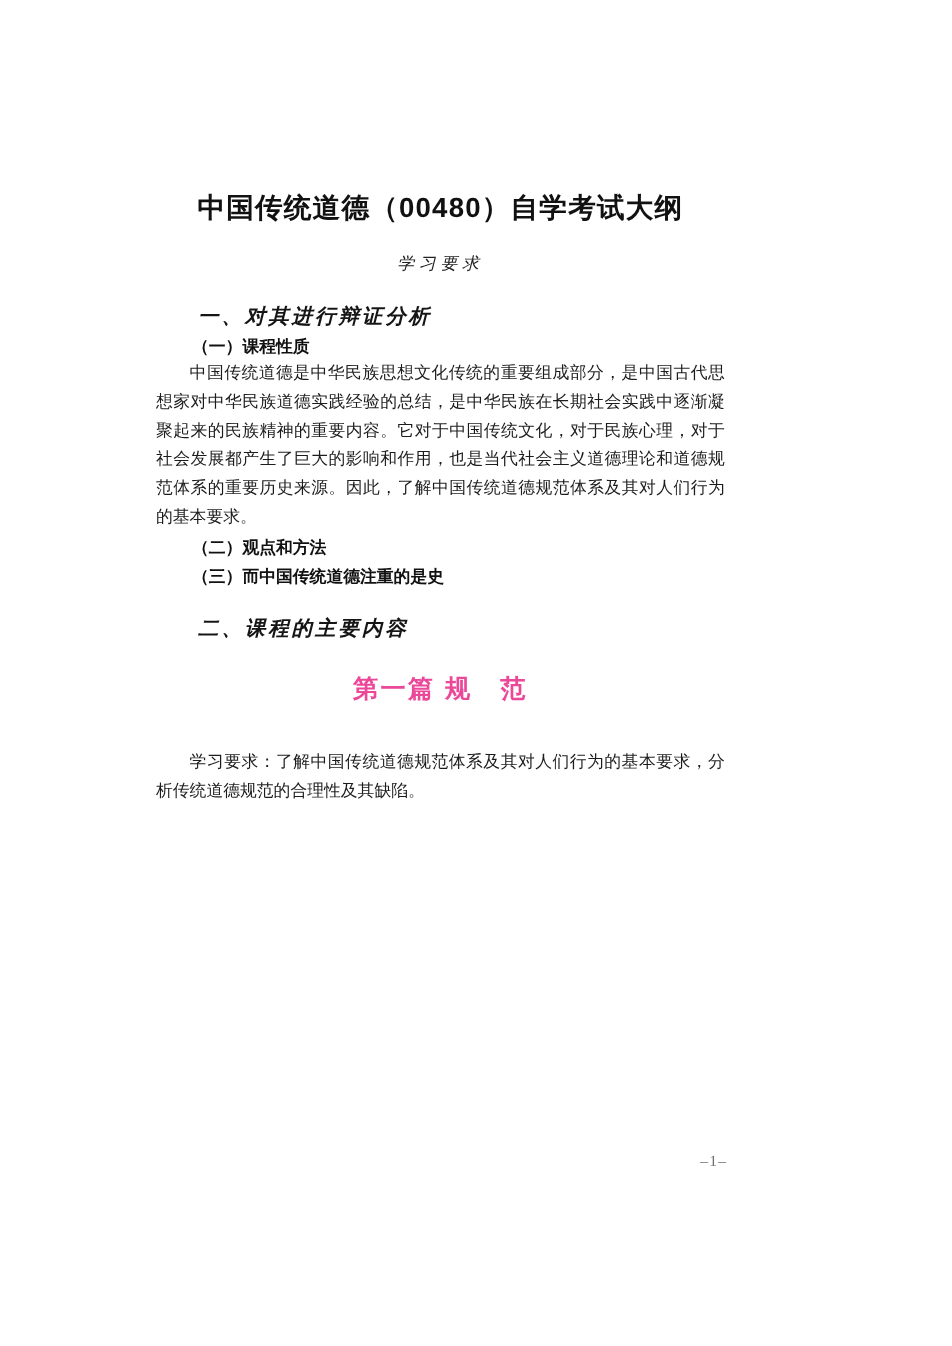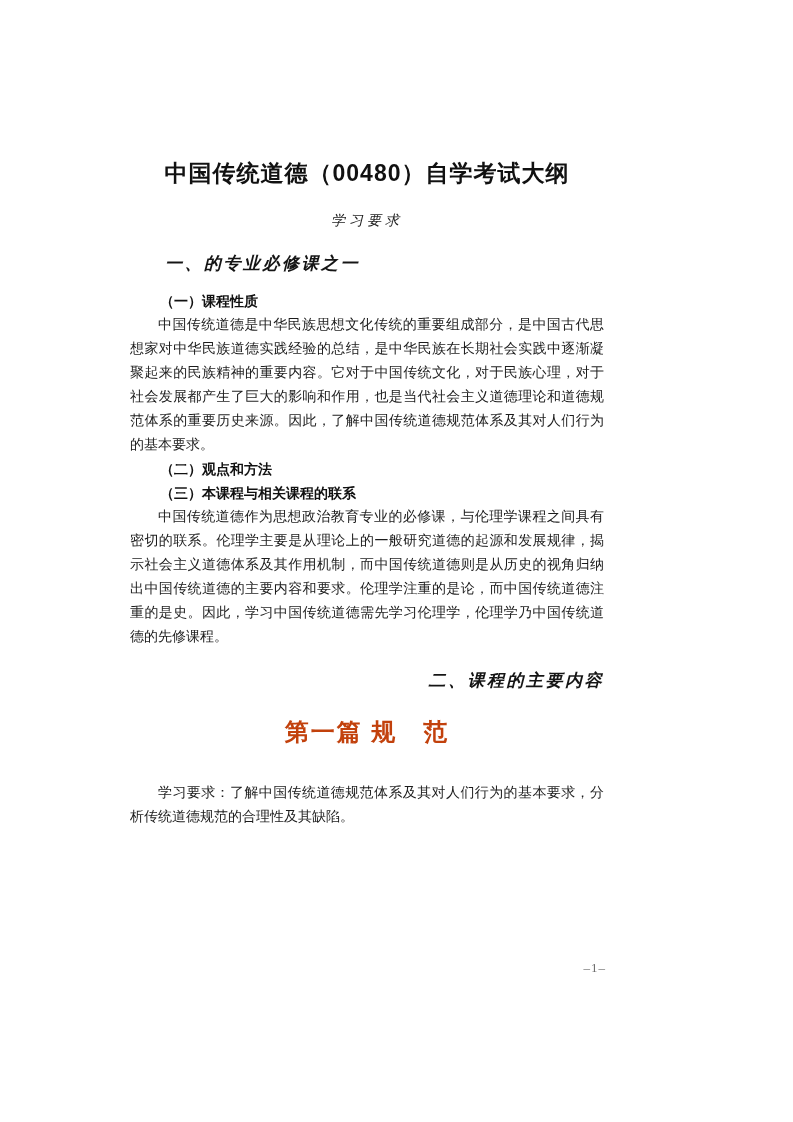--- a/index.html
+++ b/index.html
@@ -48,24 +48,23 @@
     margin-top: 23px;
     margin-left: 35px;
     font-style: italic;
     font-weight: bold;
     font-size: 17px;
     line-height: 24px;
     letter-spacing: 2.5px;
     color: #151515;
   }
 
-  .kai-heading.h2 { margin-top: 20px; text-align: right; }
+  .kai-heading.h2 { margin-top: 20px; }
 
   .body-block {
-    margin-top: 13px;
     font-size: 14px;
     line-height: 24px;
     text-align: justify;
     color: #1c1c1c;
   }
 
   .subheading {
     font-family: "Liberation Sans", "DejaVu Sans", sans-serif;
     font-weight: bold;
     font-size: 14px;
@@ -76,24 +75,24 @@
 
   .para { text-align: justify; }
   .para.indent { text-indent: 28px; }
 
   
   .part-title {
     margin-top: 25px;
     text-align: center;
     font-family: "Liberation Sans", "DejaVu Sans", sans-serif;
     font-weight: 600;
-    font-size: 24px;
+    font-size: 21px;
     line-height: 28px;
     letter-spacing: 2px;
-    color: #c2410c;
+    color: #ec4899;
   }
 
   .learning-block {
     margin-top: 35px;
     font-size: 14px;
     line-height: 24px;
   }
 
   .page-number {
     position: absolute;
@@ -108,28 +107,27 @@
 </head>
 <body>
 
 <div class="page">
   <div class="content">
 
     <div class="doc-title">中国传统道德（00480）自学考试大纲</div>
 
     <div class="author">学习要求</div>
 
-    <div class="kai-heading">一、的专业必修课之一</div>
+    <div class="kai-heading">一、对其进行辩证分析</div>
 
     <div class="body-block">
       <div class="subheading">（一）课程性质</div>
       <p class="para indent">中国传统道德是中华民族思想文化传统的重要组成部分，是中国古代思想家对中华民族道德实践经验的总结，是中华民族在长期社会实践中逐渐凝聚起来的民族精神的重要内容。它对于中国传统文化，对于民族心理，对于社会发展都产生了巨大的影响和作用，也是当代社会主义道德理论和道德规范体系的重要历史来源。因此，了解中国传统道德规范体系及其对人们行为的基本要求。</p>
       <div class="subheading">（二）观点和方法</div>
-      <div class="subheading">（三）本课程与相关课程的联系</div>
-      <p class="para indent">中国传统道德作为思想政治教育专业的必修课，与伦理学课程之间具有密切的联系。伦理学主要是从理论上的一般研究道德的起源和发展规律，揭示社会主义道德体系及其作用机制，而中国传统道德则是从历史的视角归纳出中国传统道德的主要内容和要求。伦理学注重的是论，而中国传统道德注重的是史。因此，学习中国传统道德需先学习伦理学，伦理学乃中国传统道德的先修课程。</p>
+      <div class="subheading">（三）而中国传统道德注重的是史</div>
     </div>
 
     <div class="kai-heading h2">二、课程的主要内容</div>
 
     <div class="part-title">第一篇 规　范</div>
 
     <div class="learning-block">
       <p class="para indent">学习要求：了解中国传统道德规范体系及其对人们行为的基本要求，分析传统道德规范的合理性及其缺陷。</p>
     </div>
 

